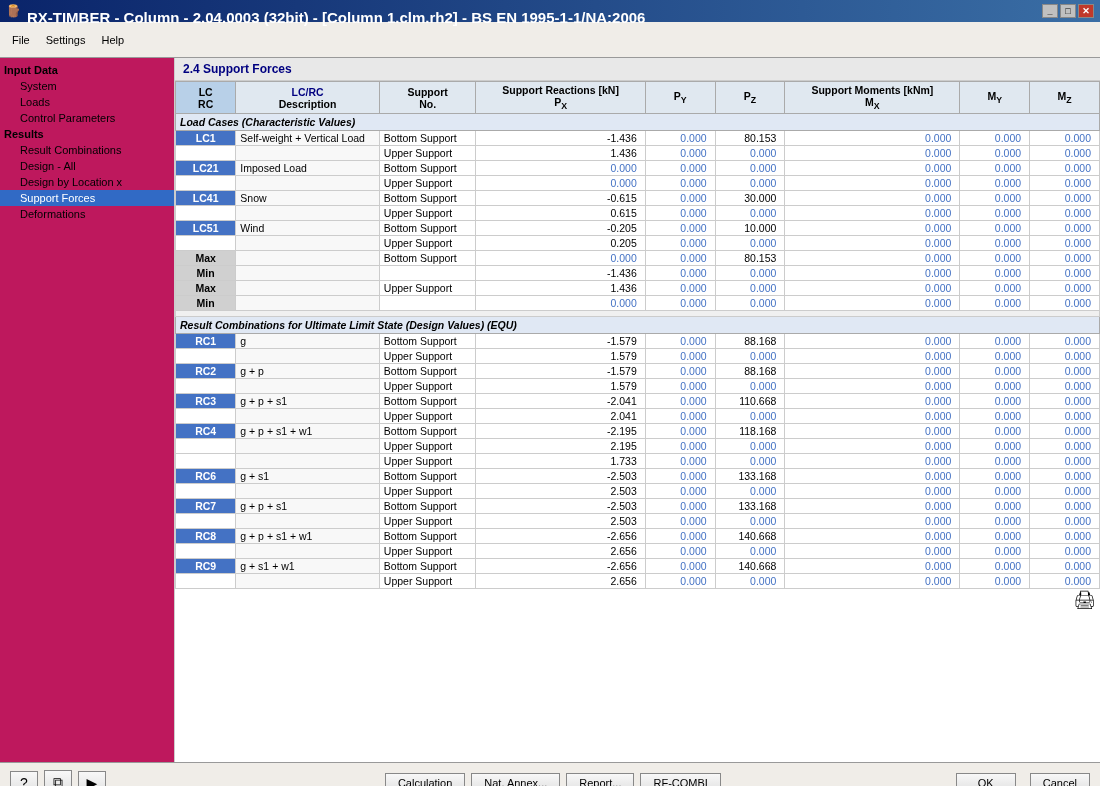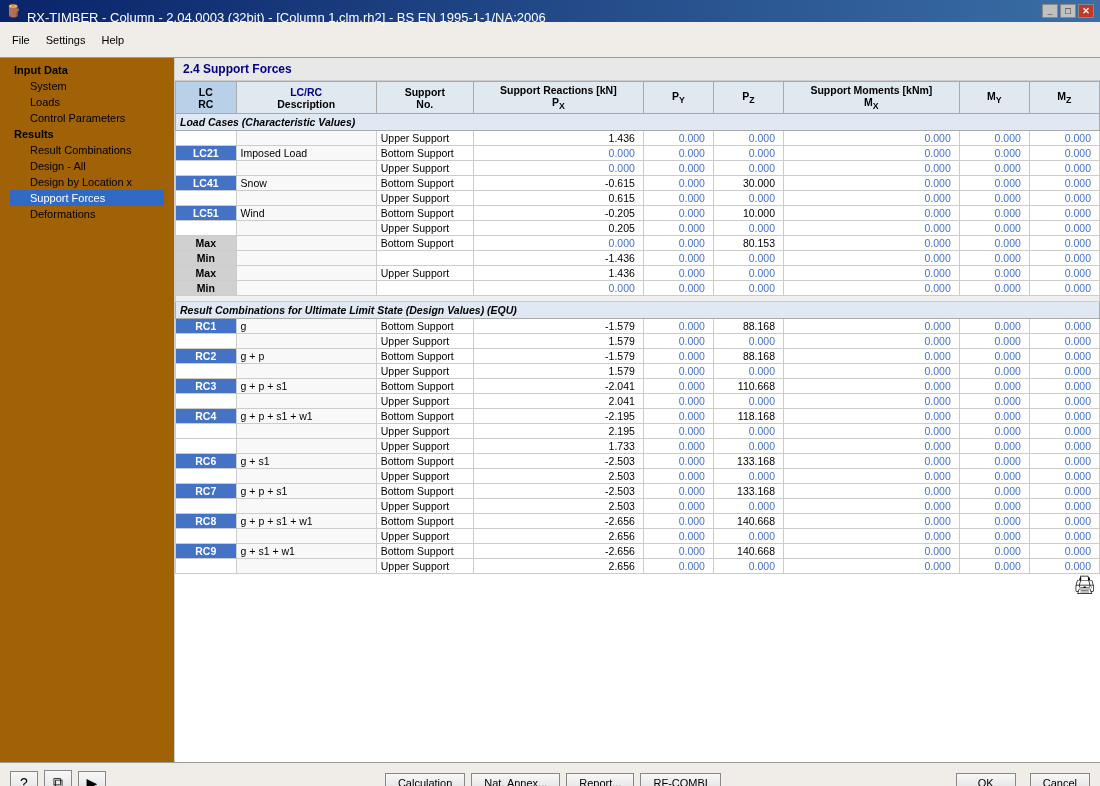--- a/index.html
+++ b/index.html
@@ -15,22 +15,22 @@
       background: linear-gradient(to right, #0a246a, #3a6ea5);
       color: white;
       height: 22px;
       display: flex;
       align-items: center;
       padding: 0 6px;
       justify-content: space-between;
       user-select: none;
     }
     .title-bar-title {
-      font-size: 13px;
-      font-weight: normal;
+      font-size: 15px;
+      font-weight: bold;
       margin-top: 12px;
     }
     .title-bar-controls {
       display: flex;
       gap: 2px;
     }
     .title-btn {
       width: 16px;
       height: 14px;
       background: #c0c0c0;
@@ -57,23 +57,23 @@
       cursor: pointer;
       font-size: 11px;
     }
     .main-container {
       display: flex;
       height: calc(786px - 22px - 20px - 40px);
       background: #f0ede8;
     }
     .sidebar {
       width: 175px;
-      background: #a16207;
+      background: #be185d;
       border-right: 1px solid #ccc;
-      padding: 4px 10px;
+      padding: 4px 0;
       flex-shrink: 0;
     }
     .sidebar-item {
       padding: 2px 8px 2px 12px;
       cursor: pointer;
       font-size: 11px;
       color: #000;
     }
     .sidebar-item.selected { background: #316ac5; color: white; }
     .sidebar-item.category { font-weight: bold; padding-left: 4px; }
@@ -253,20 +253,31 @@
               <div></div>
               <div>M<sub>Z</sub></div>
             </th>
           </tr>
         </thead>
         <tbody id="table-body">
             <tr class="section-header-row">
   <td colspan="9">Load Cases (Characteristic Values)</td>
 </tr>
             <tr>
+    <td class="lc-label">LC1</td>
+    <td class="description">Self-weight + Vertical Load</td>
+    <td class="support-no">Bottom Support</td>
+    <td class="numeric nonzero">-1.436</td>
+    <td class="numeric zero">0.000</td>
+    <td class="numeric nonzero">80.153</td>
+    <td class="numeric zero">0.000</td>
+    <td class="numeric zero">0.000</td>
+    <td class="numeric zero">0.000</td>
+  </tr>
+            <tr>
     <td></td>
     <td class="description"></td>
     <td class="support-no">Upper Support</td>
     <td class="numeric nonzero">1.436</td>
     <td class="numeric zero">0.000</td>
     <td class="numeric zero">0.000</td>
     <td class="numeric zero">0.000</td>
     <td class="numeric zero">0.000</td>
     <td class="numeric zero">0.000</td>
   </tr>

